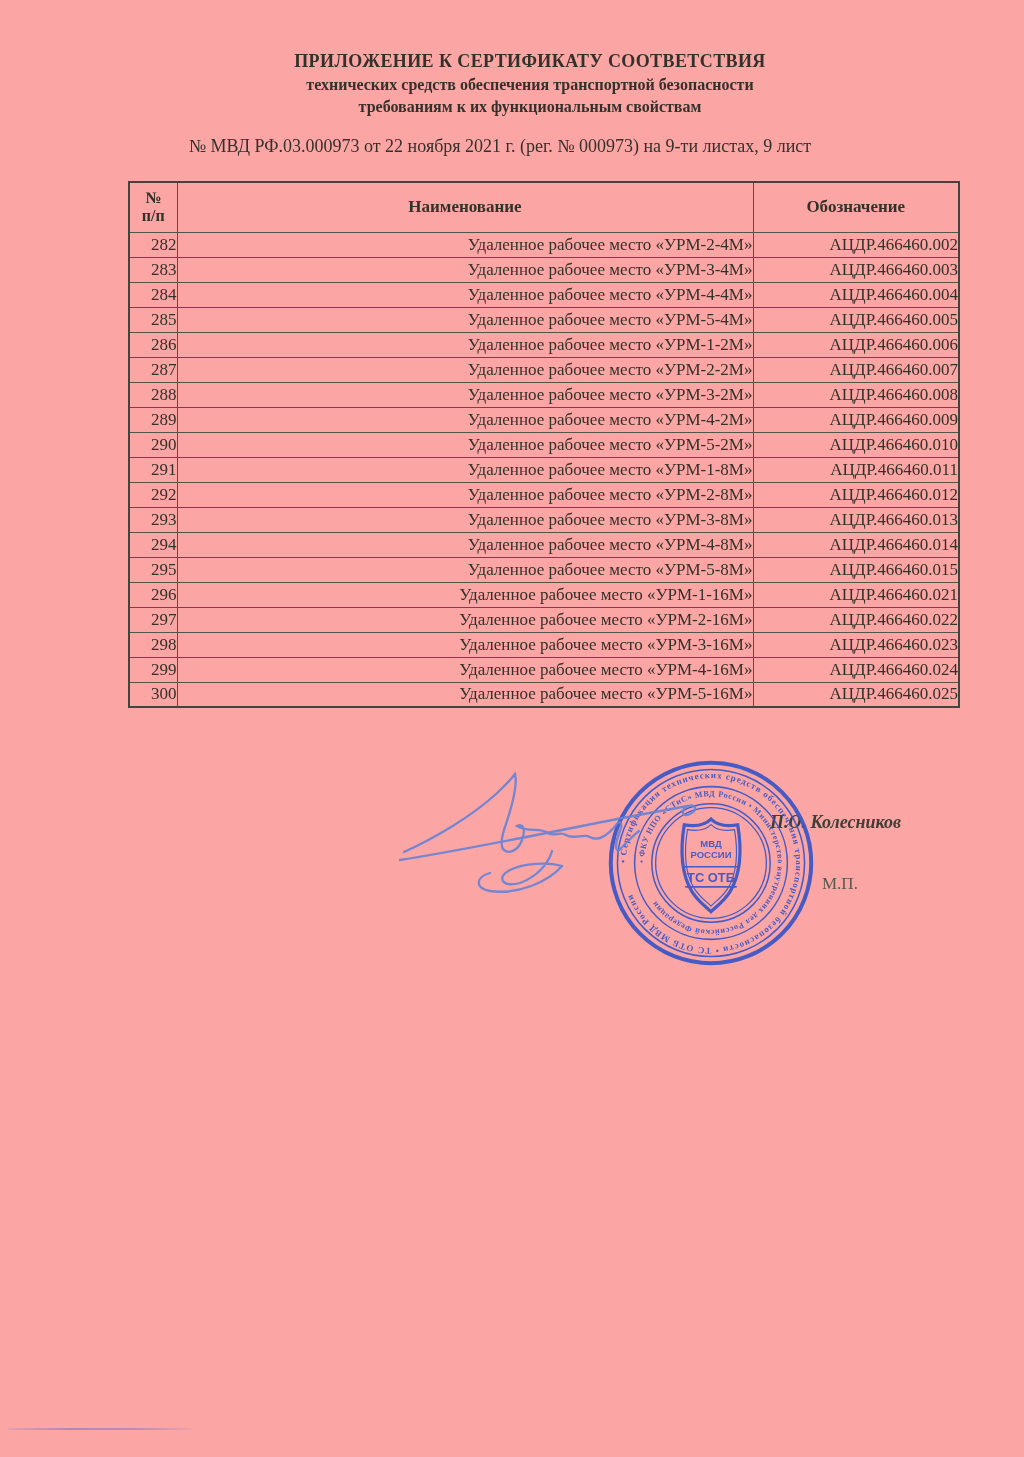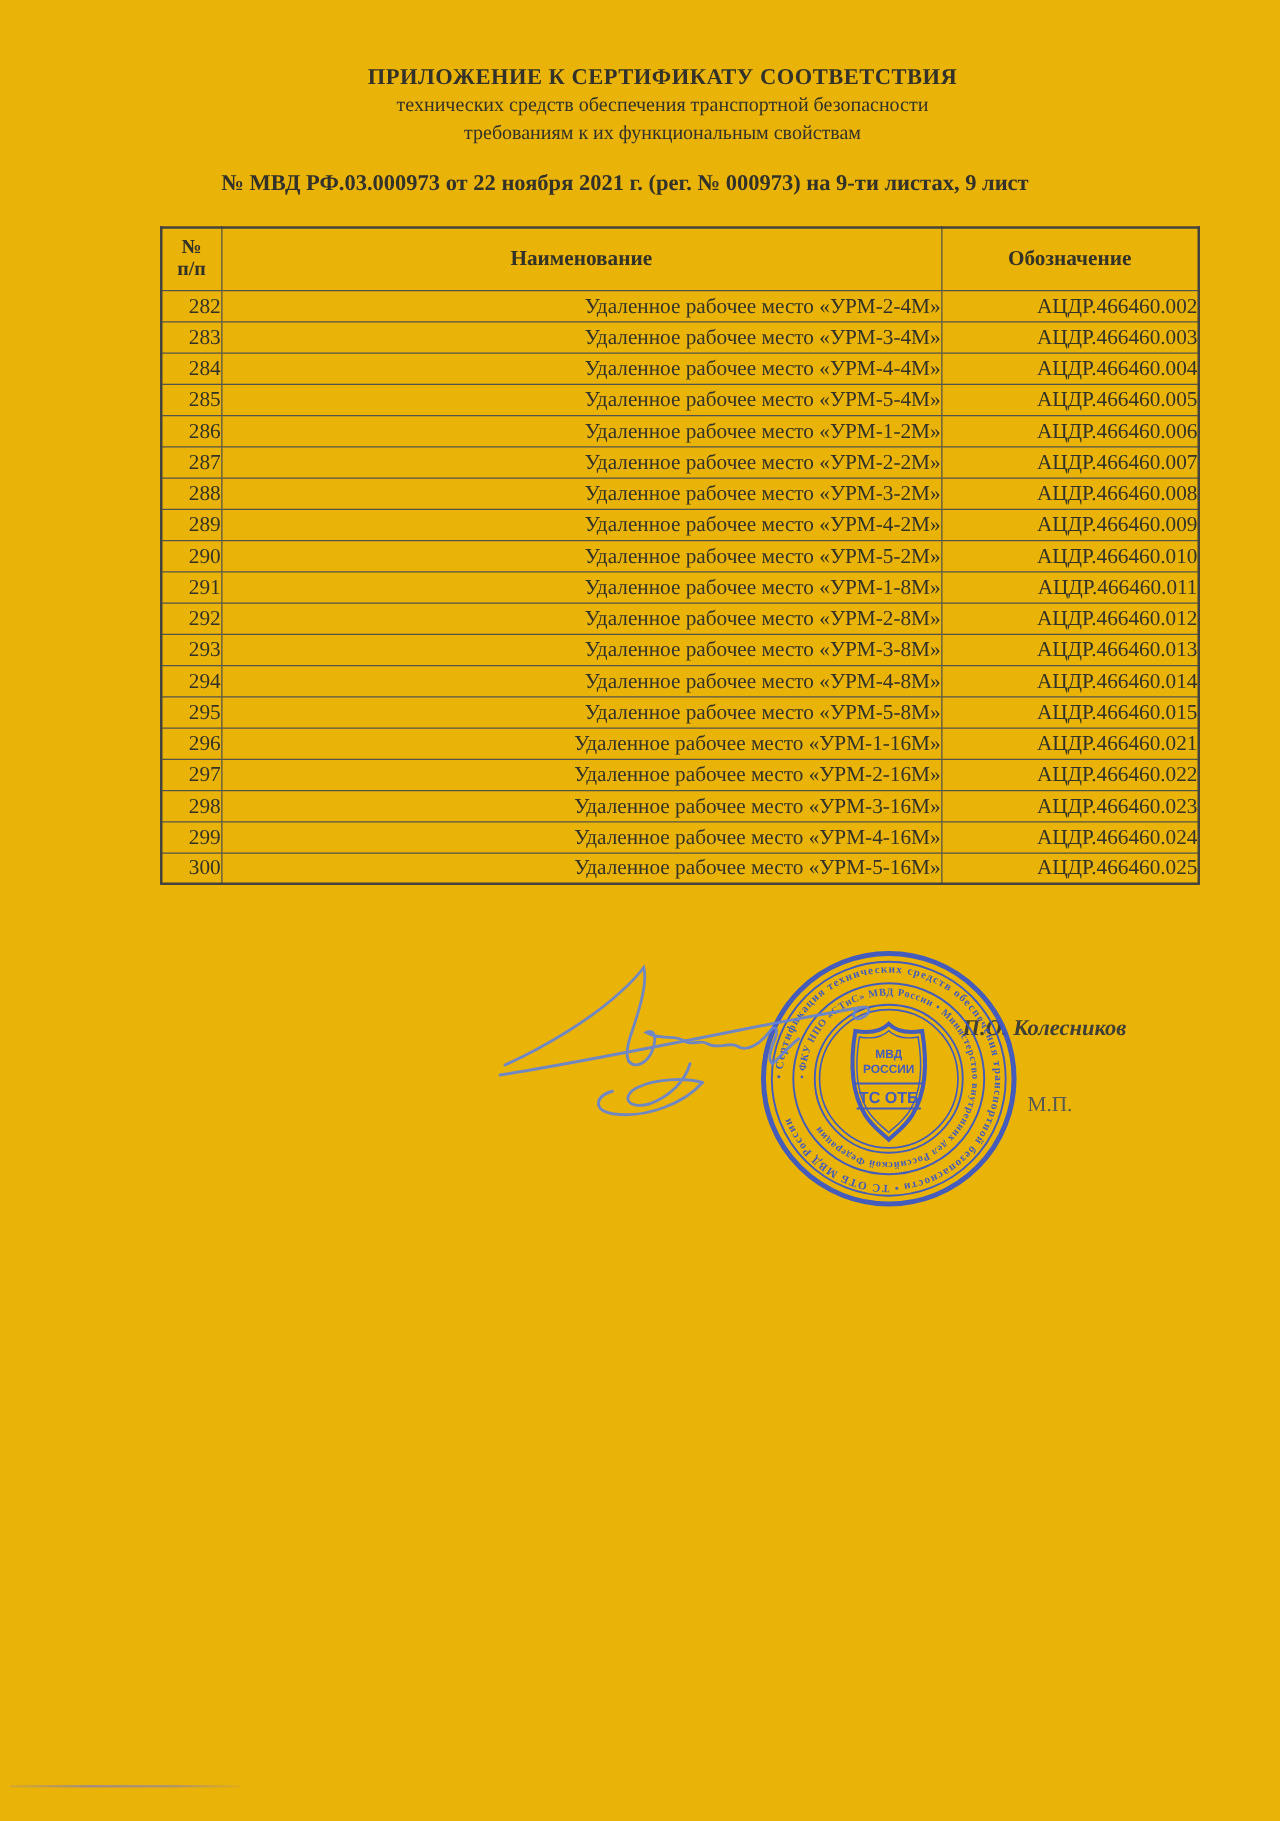--- a/index.html
+++ b/index.html
@@ -1,30 +1,30 @@
 <!DOCTYPE html>
 <html><head>
 <meta charset="utf-8">
 <style>
   * { margin:0; padding:0; box-sizing:border-box; }
   html,body { background:#e8e8e8; }
   .page {
     position:relative;
     width:1024px; height:1457px;
     margin:0 auto;
-    background:#eab308;
+    background:#fca5a5;
     font-family:"Liberation Serif", serif;
     color:#34332b;
     overflow:hidden;
   }
   
   .doc-header { padding-top:48px; width:900px; margin-left:80px; text-align:center; }
   .title-1 { font-size:18px; font-weight:bold; letter-spacing:.4px; line-height:26px; color:#33322a; }
-  .title-2, .title-3 { font-size:16px; font-weight:normal; line-height:22px; color:#33322a; }
-  .ref-line { margin-top:18px; font-size:18px; font-weight:bold; color:#33322a;
+  .title-2, .title-3 { font-size:16px; font-weight:bold; line-height:22px; color:#33322a; }
+  .ref-line { margin-top:18px; font-size:18px; font-weight:normal; color:#33322a;
               width:940px; margin-left:30px; text-align:center; }
   
   table.items {
     margin-left:128px; margin-top:24px;
     border-collapse:collapse; table-layout:fixed;
     width:830px;
     font-size:17px; color:#333228;
   }
   table.items, table.items td, table.items th { border:1px solid #55544c; }
   table.items { border:2px solid #45443c; }

